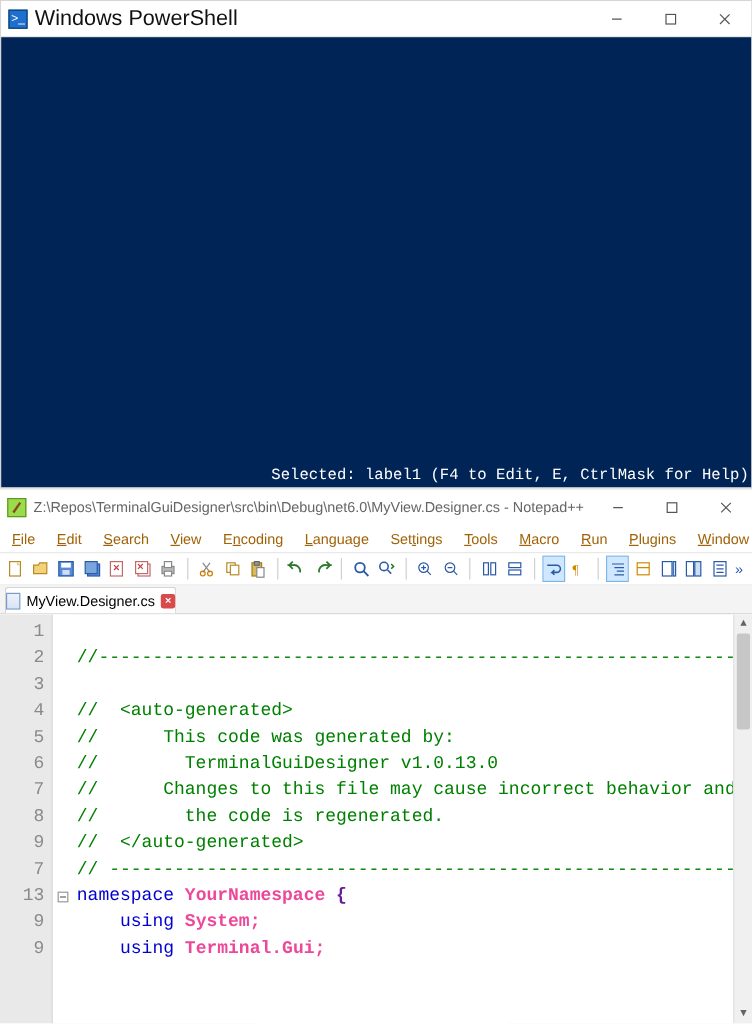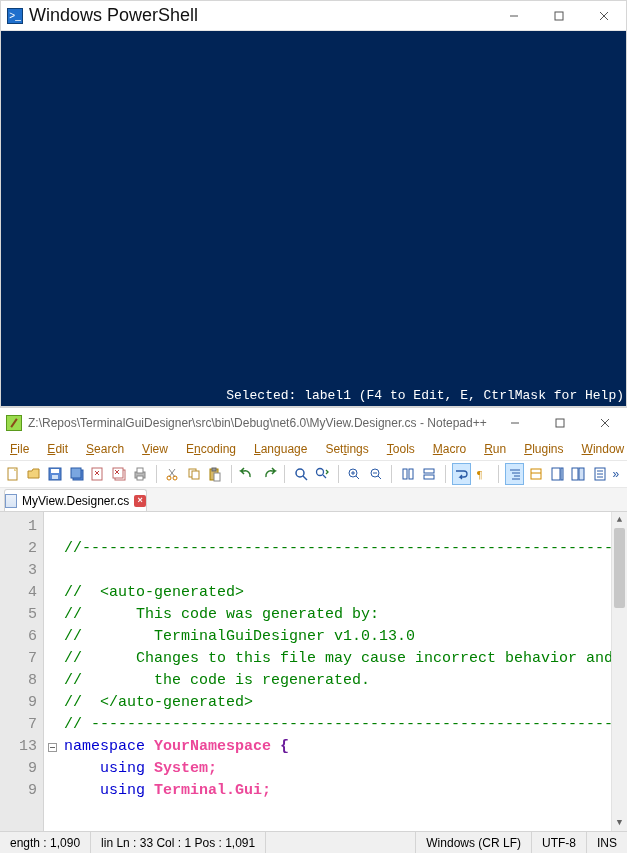--- a/index.html
+++ b/index.html
@@ -613,22 +613,14 @@
         <div></div>
       </div>
     <div class="code"><div class="line"></div><div class="line"><span class="c-green">//----------------------------------------------------------------------</span></div><div class="line"></div><div class="line"><span class="c-green">//  &lt;auto-generated&gt;</span></div><div class="line"><span class="c-green">//      This code was generated by:</span></div><div class="line"><span class="c-green">//        TerminalGuiDesigner v1.0.13.0</span></div><div class="line"><span class="c-green">//      Changes to this file may cause incorrect behavior and will be lost if</span></div><div class="line"><span class="c-green">//        the code is regenerated.</span></div><div class="line"><span class="c-green">//  &lt;/auto-generated&gt;</span></div><div class="line"><span class="c-green">// ----------------------------------------------------------------------</span></div><div class="line"><span class="c-blue">namespace</span> <span class="default">YourNamespace</span> <span class="brace">{</span></div><div class="line">    <span class="c-blue">using</span> <span class="default">System</span><span class="default">;</span></div><div class="line">    <span class="c-blue">using</span> <span class="default">Terminal</span><span class="default">.</span><span class="default">Gui</span><span class="default">;</span></div></div>
     <div class="vscroll">
       <div class="arrow up">▲</div>
       <div class="thumb"></div>
       <div class="arrow down">▼</div>
     </div>
   </div>
 
-  <div class="npp-status">
-    <div class="cell">ength : 1,090</div>
-    <div class="cell">lin Ln : 33    Col : 1    Pos : 1,091</div>
-    <div class="spacer"></div>
-    <div class="cell">Windows (CR LF)</div>
-    <div class="cell">UTF-8</div>
-    <div class="cell" style="border-right:none">INS</div>
-  </div>
 
 </div>
 
 </body></html>

